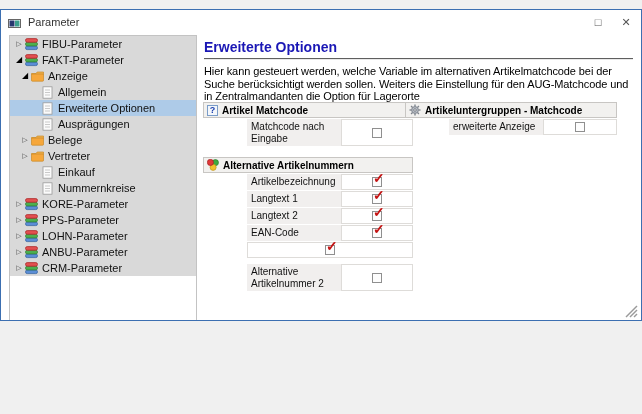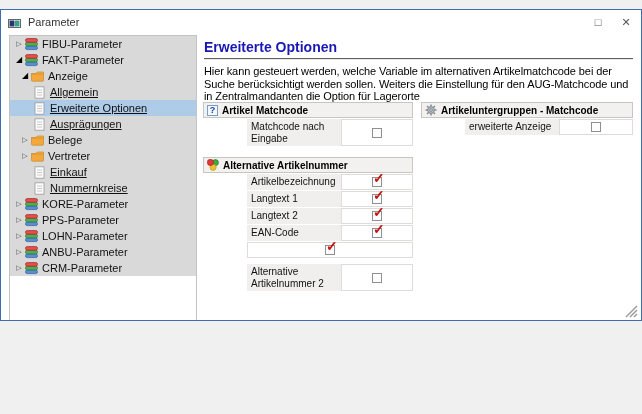--- a/index.html
+++ b/index.html
@@ -19,31 +19,31 @@
     position:absolute; left:8px; top:25px; width:188px; height:370px;
     background:#ffffff; border:1px solid #c3c3c3; overflow:hidden;
   }
   .tree-row { display:flex; align-items:center; height:16px; background:#d9d9d9; font-size:11px; color:#111; cursor:default; }
   .tree-row.selected { background:#aecbe8; }
   .tree-row .arrow { width:10px; font-size:7px; color:#444; text-align:center; flex:0 0 auto; line-height:16px; }
   .tree-row .arrow.expanded { font-size:8px; color:#000; }
   .tree-row .ticon { width:14px; height:13px; flex:0 0 auto; margin-right:4px; display:inline-flex; align-items:center; justify-content:center; }
   .tree-row.lvl0 { padding-left:4px; }
   .tree-row.lvl1 { padding-left:10px; }
-  .tree-row.lvl2 { padding-left:12px;text-decoration:underline; }
+  .tree-row.lvl2 { padding-left:20px; }
   .tlabel { white-space:nowrap; overflow:hidden; }
   
   #main-head { position:absolute; left:203px; top:29px; width:429px; }
   #page-title { color:#1a17b5; font-size:14px; font-weight:bold; }
   #head-rule { margin-top:3px; height:2px; border-top:1px solid #5f5f5f; border-bottom:1px solid #e9e9e9; }
   #page-desc { margin-top:5px; font-size:11px; line-height:12.5px; color:#000; letter-spacing:-0.1px; }
   
   .groupbox { position:absolute; font-size:10px; }
   #group-0 { left:202px; top:92px;  width:210px; }
-  #group-1 { left:420px; top:92px;  width:212px; }
+  #group-1 { left:404px; top:92px;  width:212px; }
   #group-2 { left:202px; top:147px; width:210px; }
   .ghead {
     display:flex; align-items:center; gap:4px; height:16px;
     background:#f2f1ef; border:1px solid #c8c6c3; padding:0 3px;
     font-weight:bold; color:#000; margin-bottom:1px;
   }
   .grow { display:flex; margin-bottom:1px; min-height:16px;padding-left:44px; }
   .grow.separated { margin-top:6px;justify-content:flex-end; }
   .glabel { width:94px; background:#f1efee; padding:2px 2px 2px 4px; line-height:11.5px; color:#111; }
   .gvalue { flex:1; background:#fff; border:1px solid #dedcd9; display:flex; align-items:center; justify-content:center; }
@@ -296,21 +296,21 @@
     </div>
   <div class="groupbox" id="group-2">
       <div class="ghead">
         <span class="svgicon">
           <svg width="12" height="12" viewBox="0 0 12 12">
             <circle cx="8.4" cy="3.6" r="3.1" fill="#3fa93f" stroke="#277527" stroke-width="0.6"></circle>
             <circle cx="6.1" cy="8.3" r="3.1" fill="#f2c12e" stroke="#b78d14" stroke-width="0.6"></circle>
             <circle cx="3.4" cy="3.4" r="3.1" fill="#e03838" stroke="#9e1f1f" stroke-width="0.6"></circle>
           </svg>
         </span>
-        <span>Alternative Artikelnummer</span>
+        <span>Alternative Artikelnummern</span>
       </div>
       <div class="grow">
         <div class="glabel">Artikelbezeichnung</div>
         <div class="gvalue">
           <span class="checkbox checked"></span>
         </div>
       </div>
       <div class="grow">
         <div class="glabel">Langtext 1</div>
         <div class="gvalue">

